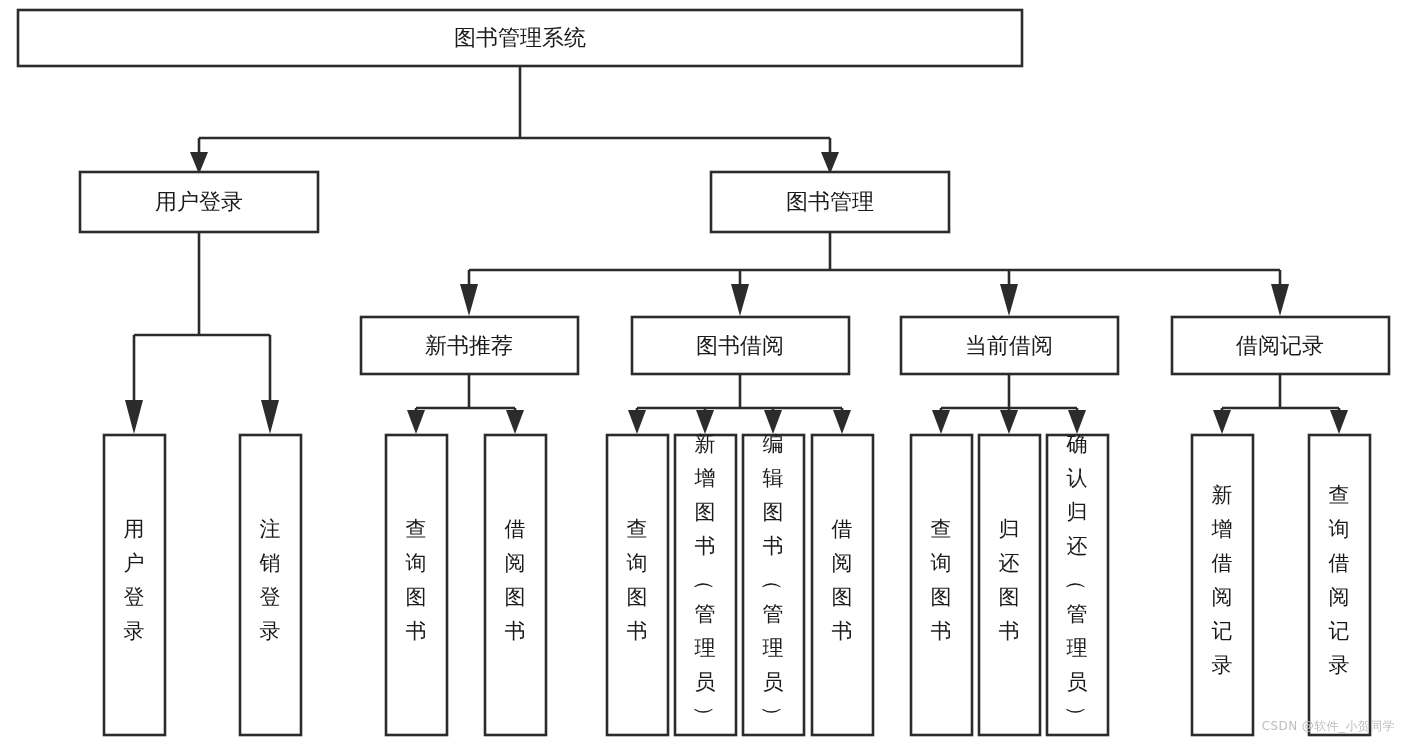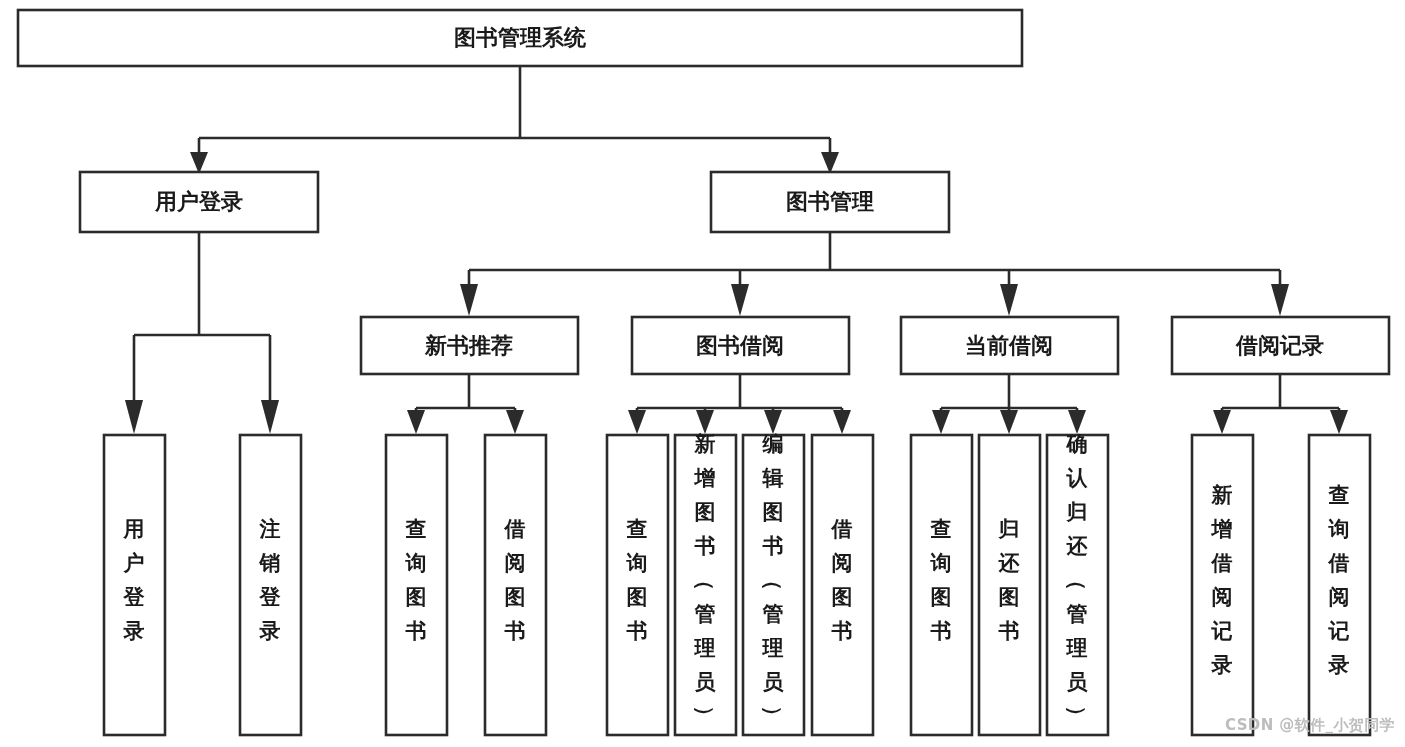--- a/index.html
+++ b/index.html
@@ -12,21 +12,20 @@
     width: 1405px;
     height: 747px;
     font-family: "DejaVu Sans", "Liberation Sans", sans-serif;
     overflow: hidden;
   }
   #diagram-root {
     position: relative;
     width: 1405px;
     height: 743px;
     background: #ffffff;
-    font-weight: bold;
   }
   svg#tree-svg {
     position: absolute;
     left: 0;
     top: 0;
     width: 1405px;
     height: 747px;
     display: block;
   }
   .node-box {
@@ -55,21 +54,21 @@
     fill: #1a1a1a;
     font-family: "DejaVu Sans", "Liberation Sans", sans-serif;
     font-size: 21px;
     text-anchor: middle;
   }
   .watermark {
     position: absolute;
     right: 10px;
     bottom: 8px;
     font-family: "DejaVu Sans", "Liberation Sans", sans-serif;
-    font-size: 15px;
+    font-size: 12px;
     color: #bdbdbd;
     letter-spacing: 0.4px;
     white-space: nowrap;
     pointer-events: none;
   }
 </style>
 </head>
 <body>
 
 <div id="diagram-root">

